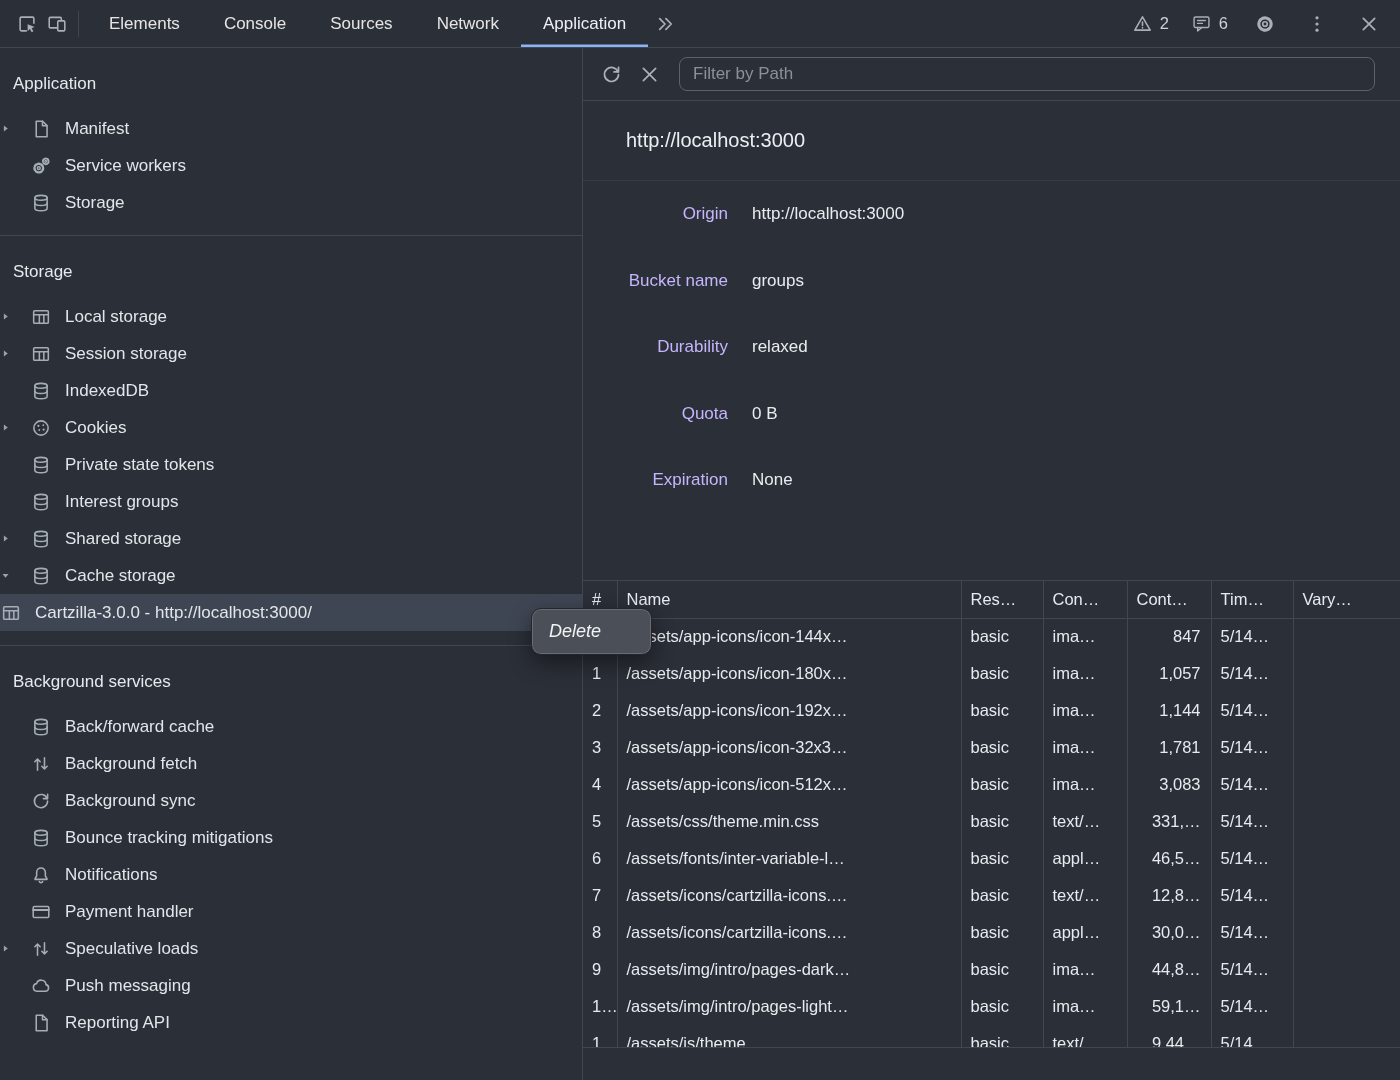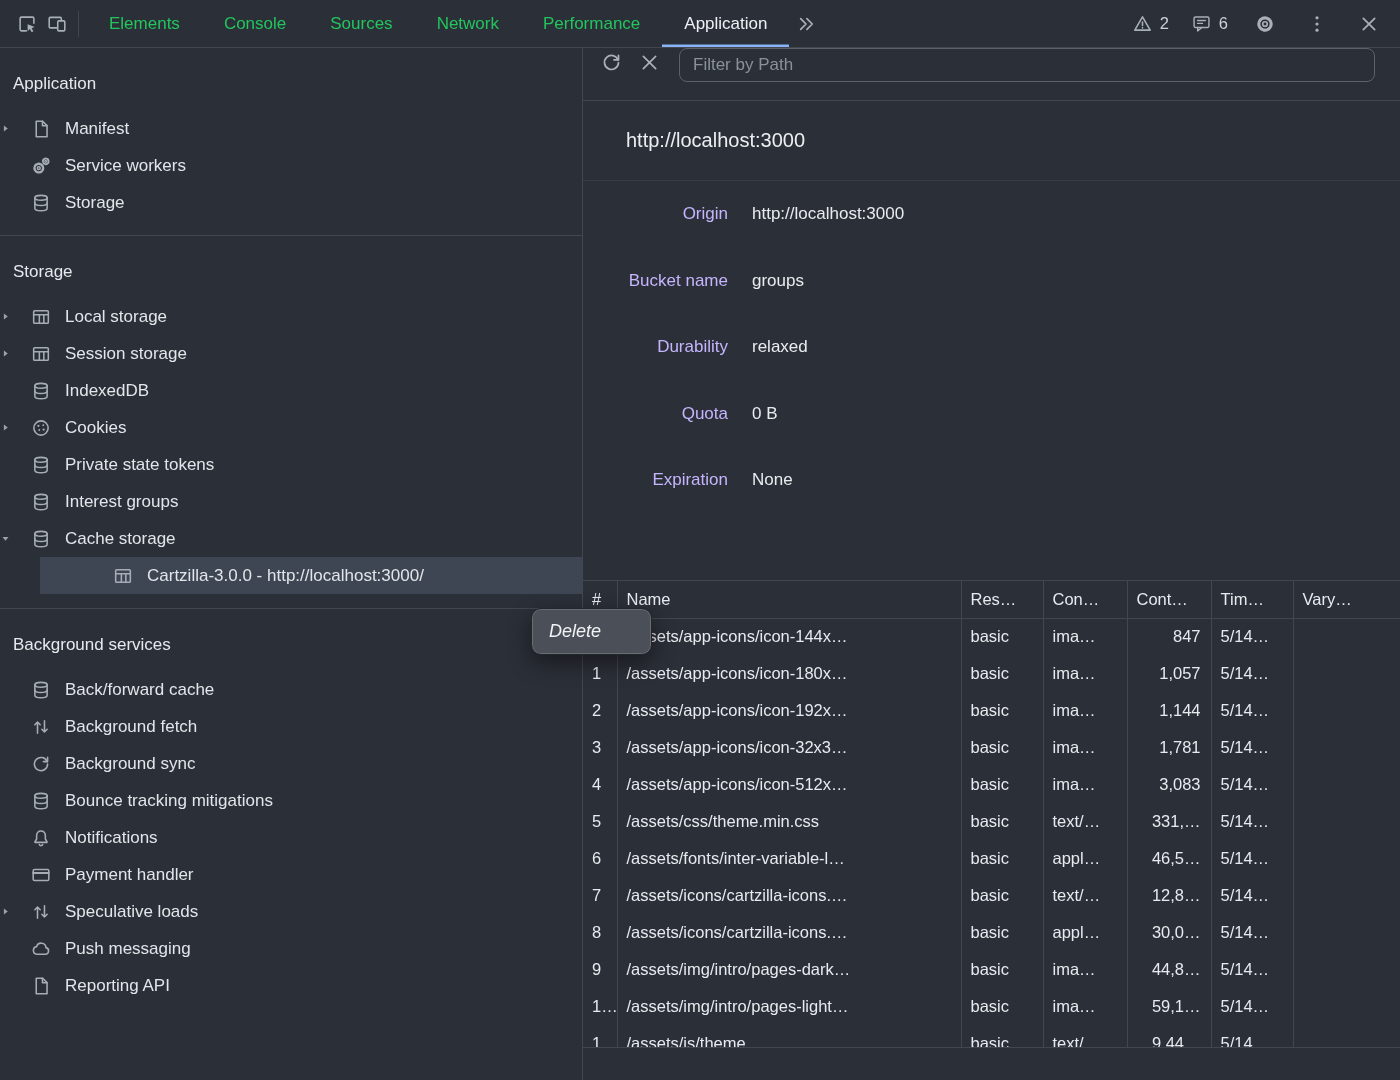--- a/index.html
+++ b/index.html
@@ -9,47 +9,47 @@
   html,body{margin:0;padding:0;}
   body{width:1400px;height:1080px;background:var(--bg);font-family:"Liberation Sans",sans-serif;color:var(--text);overflow:hidden;}
   .devtools{position:relative;width:1400px;height:1080px;display:flex;flex-direction:column;}
 
   
   .topbar{flex:0 0 47px;display:flex;align-items:center;border-bottom:1px solid var(--border);padding:0 16px 0 12px;box-sizing:border-box;}
   .tb-btn{width:30px;height:30px;display:flex;align-items:center;justify-content:center;color:var(--icon);flex:0 0 auto;}
   .tb-btn svg{width:22px;height:22px;}
   .tb-sep{width:1px;height:26px;background:var(--border);margin:0 8px 0 6px;}
   .tabs{display:flex;height:47px;}
-  .tab{display:flex;align-items:center;padding:0 22px;font-size:17px;color:#22c55e;height:100%;box-sizing:border-box;white-space:nowrap;}
+  .tab{display:flex;align-items:center;padding:0 22px;font-size:17px;color:#e5e5e5;height:100%;box-sizing:border-box;white-space:nowrap;}
   .tab.selected{color:#eef1f4;box-shadow:inset 0 -2.5px 0 var(--accent);}
   .more-tabs{margin-left:2px;}
   .tb-right{margin-left:auto;display:flex;align-items:center;gap:22px;}
   .badge{display:flex;align-items:center;gap:7px;color:#ccd1d7;font-size:16.5px;}
   .badge em{font-style:normal;}
   .tb-ico{width:21px;height:21px;display:flex;color:var(--icon);}
   .tb-ico svg{width:100%;height:100%;}
 
   
   .body{flex:1;display:flex;min-height:0;}
   .sidebar{flex:0 0 583px;border-right:1px solid var(--border);overflow:hidden;box-sizing:border-box;}
   .sb-section{padding:16px 0 14px;border-bottom:1px solid var(--border);}
   .sb-section:last-child{border-bottom:none;}
   .sb-title{height:40px;line-height:40px;padding-left:13px;font-size:17px;color:#e6e9ed;margin-bottom:6px;}
   .sb-item{height:37px;display:flex;align-items:center;padding-left:0;font-size:17px;color:#e2e6ea;cursor:default;}
-  .sb-item.child{padding-left:72px;margin-left:40px;}
+  .sb-item.child{}
   .sb-item.selected{background:var(--sel);}
   .expander{width:30px;display:flex;align-items:center;color:#9aa2ab;flex:0 0 30px;}
   .expander svg{width:11px;height:11px;}
   .sb-ic{width:22px;height:22px;margin-right:13px;color:#a6adb6;flex:0 0 22px;}
   .sb-ic svg{width:100%;height:100%;}
   .sb-label{white-space:nowrap;}
 
   
   .main{flex:1;display:flex;flex-direction:column;min-width:0;}
-  .main-toolbar{flex:0 0 53px;display:flex;align-items:flex-start;border-bottom:1px solid var(--border);padding:0 25px 0 14px;gap:10px;box-sizing:border-box;}
+  .main-toolbar{flex:0 0 53px;display:flex;align-items:center;border-bottom:1px solid var(--border);padding:0 25px 0 14px;gap:10px;box-sizing:border-box;}
   .mt-btn{width:28px;height:28px;display:flex;align-items:center;justify-content:center;color:var(--icon);}
   .mt-btn svg{width:23px;height:23px;}
   .filter-input{flex:1;height:34px;background:transparent;border:1px solid #5b626b;border-radius:8px;color:var(--text);font-size:17px;padding:0 13px;font-family:inherit;outline:none;margin-left:6px;box-sizing:border-box;}
   .filter-input::placeholder{color:#8a919b;}
   .report{flex:1;min-height:0;display:flex;flex-direction:column;}
   .origin-h{flex:0 0 80px;display:flex;align-items:center;padding-left:43px;font-size:20px;color:#eceff2;border-bottom:1px solid #383c44;box-sizing:border-box;}
   .metadata{flex:0 0 399px;}
   .md-row{height:66.5px;display:flex;align-items:center;font-size:17px;}
   .md-label{flex:0 0 145px;text-align:right;color:#c4b5fd;}
   .md-value{margin-left:24px;color:#e9ecef;white-space:nowrap;}
@@ -82,21 +82,20 @@
           <rect x="3.5" y="4.8" width="13.2" height="11.4" rx="1.2"></rect>
           <rect x="12.8" y="8.6" width="7.7" height="10.9" rx="1.2" fill="#2b2f37"></rect>
         </svg>
       </span>
     <span class="tb-sep"></span>
     <nav class="tabs">
         <div class="tab">Elements</div>
         <div class="tab">Console</div>
         <div class="tab">Sources</div>
         <div class="tab">Network</div>
-        <div class="tab">Performance</div>
         <div class="tab selected">Application</div>
       </nav>
     <span class="tb-btn more-tabs">
         <svg viewBox="0 0 24 24" fill="none" stroke="currentColor" stroke-width="1.9" stroke-linecap="round" stroke-linejoin="round">
           <path d="M6.2 6.2l5.8 5.8-5.8 5.8M13 6.2l5.8 5.8L13 17.8"></path>
         </svg>
       </span>
     <div class="tb-right">
       <span class="badge">
         <span class="tb-ico">
@@ -244,20 +243,33 @@
               <span class="sb-ic"><svg viewBox="0 0 24 24" fill="none" stroke="currentColor" stroke-width="1.7" stroke-linecap="round" stroke-linejoin="round">
                   <ellipse cx="12" cy="6.4" rx="6.7" ry="2.7"></ellipse>
                   <path d="M5.3 6.4v11.2c0 1.5 3 2.75 6.7 2.75s6.7-1.25 6.7-2.75V6.4"></path>
                   <path d="M5.3 12c0 1.5 3 2.75 6.7 2.75S18.7 13.5 18.7 12"></path>
                 </svg></span>
               <span class="sb-label">Interest groups</span>
             </div>
             <div class="sb-item">
               <span class="expander">
                 <svg viewBox="0 0 24 24" fill="none" stroke="currentColor" stroke-width="1.7" stroke-linecap="round" stroke-linejoin="round">
+                  <path d="M8.5 5.5 17 12l-8.5 6.5z" fill="currentColor" stroke="none"></path>
+                </svg>
+              </span>
+              <span class="sb-ic"><svg viewBox="0 0 24 24" fill="none" stroke="currentColor" stroke-width="1.7" stroke-linecap="round" stroke-linejoin="round">
+                  <ellipse cx="12" cy="6.4" rx="6.7" ry="2.7"></ellipse>
+                  <path d="M5.3 6.4v11.2c0 1.5 3 2.75 6.7 2.75s6.7-1.25 6.7-2.75V6.4"></path>
+                  <path d="M5.3 12c0 1.5 3 2.75 6.7 2.75S18.7 13.5 18.7 12"></path>
+                </svg></span>
+              <span class="sb-label">Shared storage</span>
+            </div>
+            <div class="sb-item">
+              <span class="expander">
+                <svg viewBox="0 0 24 24" fill="none" stroke="currentColor" stroke-width="1.7" stroke-linecap="round" stroke-linejoin="round">
                   <path d="M5.5 8.5 12 17l6.5-8.5z" fill="currentColor" stroke="none"></path>
                 </svg>
               </span>
               <span class="sb-ic"><svg viewBox="0 0 24 24" fill="none" stroke="currentColor" stroke-width="1.7" stroke-linecap="round" stroke-linejoin="round">
                   <ellipse cx="12" cy="6.4" rx="6.7" ry="2.7"></ellipse>
                   <path d="M5.3 6.4v11.2c0 1.5 3 2.75 6.7 2.75s6.7-1.25 6.7-2.75V6.4"></path>
                   <path d="M5.3 12c0 1.5 3 2.75 6.7 2.75S18.7 13.5 18.7 12"></path>
                 </svg></span>
               <span class="sb-label">Cache storage</span>
             </div>

